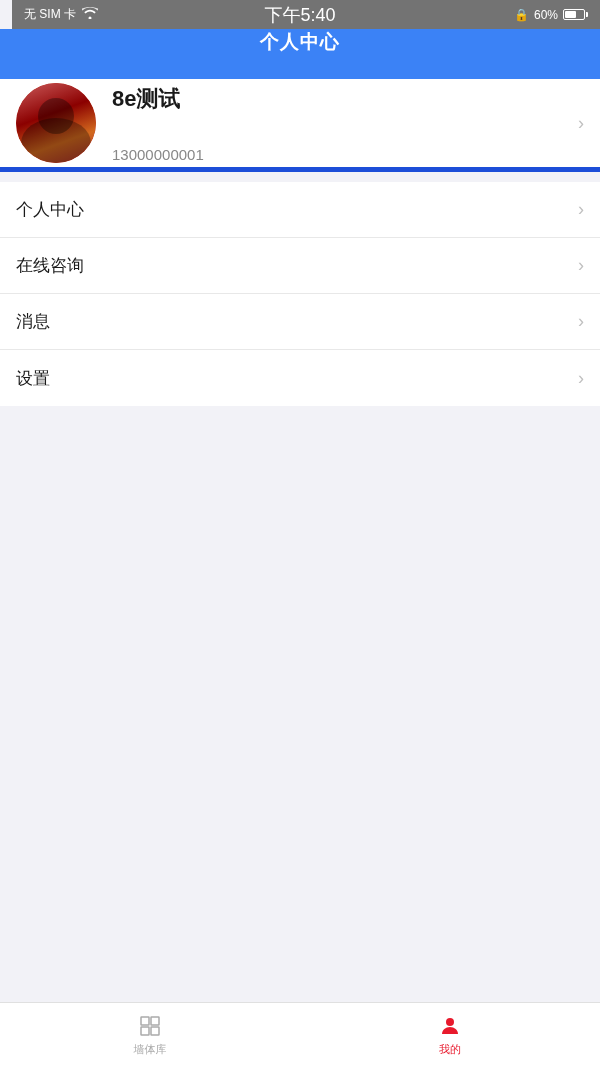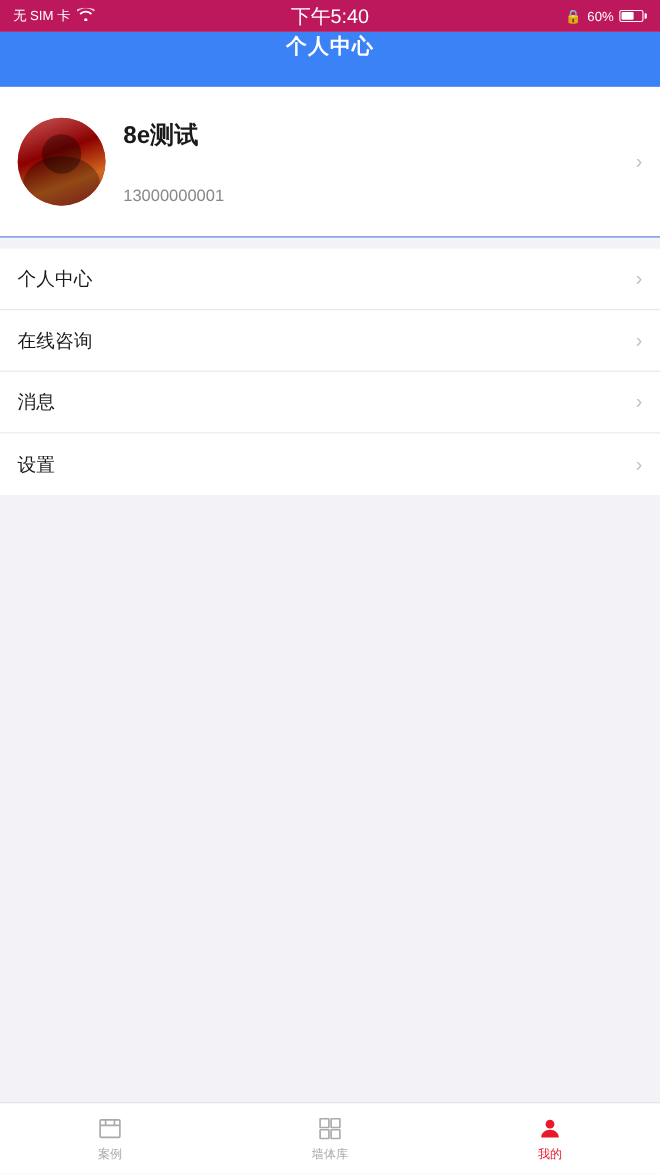--- a/index.html
+++ b/index.html
@@ -9,28 +9,29 @@
       height: 1067px;
       font-family: -apple-system, "PingFang SC", "Helvetica Neue", sans-serif;
       background: #f2f2f7;
       overflow: hidden;
       position: relative;
     }
 
     
     .status-bar {
       height: 29px;
-      background: #be185d;
+      background: #737373;
       display: flex;
       align-items: center;
       justify-content: space-between;
       padding: 4px 12px;
       color: white;
       font-size: 12px;
       font-weight: 500;
+      margin-left: 12px;
     }
     .status-left { display: flex; align-items: center; gap: 6px; }
     .status-center { position: absolute; left: 50%; transform: translateX(-50%); font-size: 18px; font-weight: 500; }
     .status-right { display: flex; align-items: center; gap: 5px; font-size: 12px; }
     .battery-icon {
       display: inline-flex; align-items: center; gap: 1px;
     }
     .battery-body {
       width: 22px; height: 11px; border: 1.5px solid white; border-radius: 2px;
       position: relative; display: flex; align-items: center; padding: 1px;
@@ -53,25 +54,25 @@
     .header-title {
       color: white;
       font-size: 19px;
       font-weight: 600;
       letter-spacing: 1px;
     }
 
     
     .profile-section {
       background: white;
-      padding: 28px 16px;
+      padding: 4px 16px;
       display: flex;
       align-items: center;
       justify-content: space-between;
-      border-bottom: 1px solid #1d4ed8;
+      border-bottom: 5px solid #1d4ed8;
     }
     .profile-left { display: flex; align-items: center; gap: 16px; }
     .avatar {
       width: 80px;
       height: 80px;
       border-radius: 50%;
       overflow: hidden;
       background: #c0392b;
       flex-shrink: 0;
     }
@@ -250,29 +251,20 @@
   <div class="menu-item">
     <span class="menu-item-label">设置</span>
     <span class="menu-chevron">›</span>
   </div>
 </div>
 
 <div class="content-area" style="height: 465px; background: #f2f2f7;"></div>
 
 <div class="tab-bar">
 
-  <div class="tab-item">
-    <svg class="tab-svg" viewBox="0 0 24 24" fill="none" stroke="#aaa" stroke-width="1.5">
-      <rect x="3" y="4" width="18" height="16" rx="1"></rect>
-      <line x1="3" y1="9" x2="21" y2="9"></line>
-      <line x1="8" y1="4" x2="8" y2="9"></line>
-      <line x1="16" y1="4" x2="16" y2="9"></line>
-    </svg>
-    <span class="tab-label">案例</span>
-  </div>
 
 
   <div class="tab-item">
     <svg class="tab-svg" viewBox="0 0 24 24" fill="none" stroke="#aaa" stroke-width="1.5">
       <rect x="3" y="3" width="8" height="8" rx="0.5"></rect>
       <rect x="13" y="3" width="8" height="8" rx="0.5"></rect>
       <rect x="3" y="13" width="8" height="8" rx="0.5"></rect>
       <rect x="13" y="13" width="8" height="8" rx="0.5"></rect>
     </svg>
     <span class="tab-label">墙体库</span>

